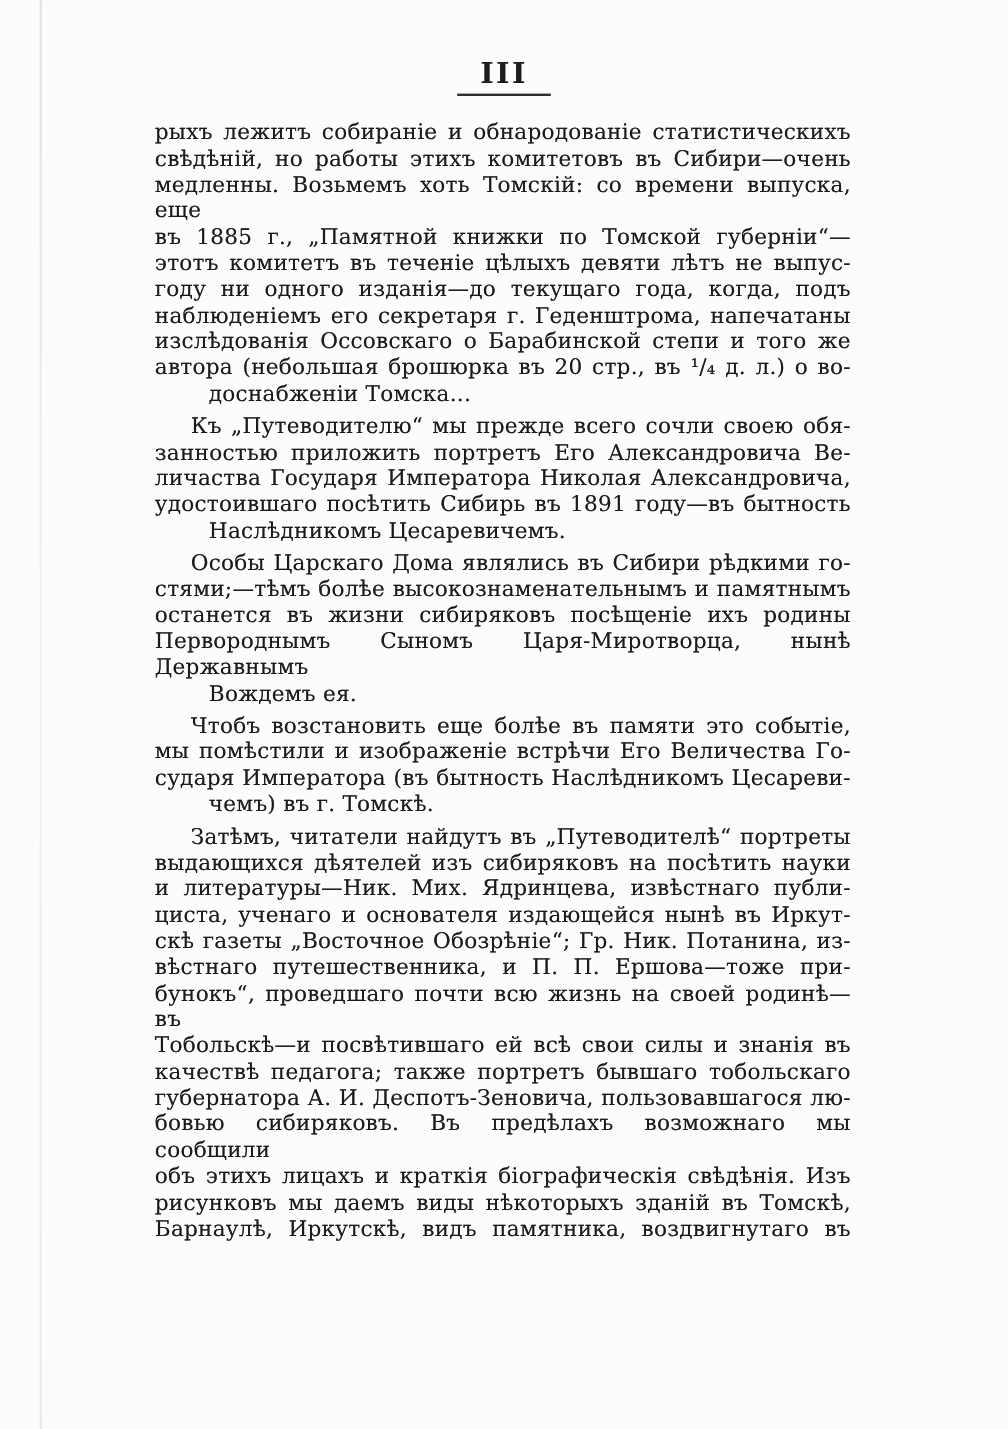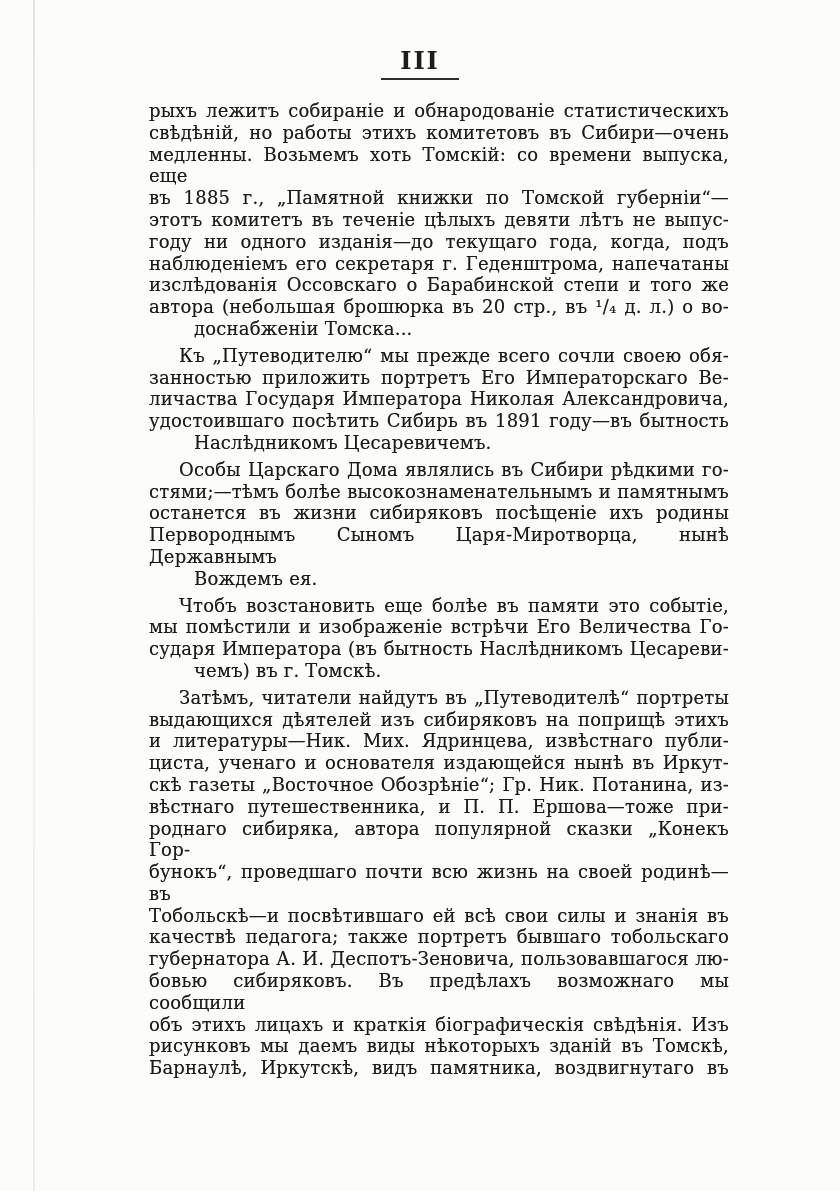--- a/index.html
+++ b/index.html
@@ -42,21 +42,21 @@
     color: #1d1d1d;
   }
   .folio-rule {
     width: 78px;
     height: 2px;
     background: #2e2e2c;
     margin: 4px auto 0 auto;
   }
   .textblock {
     position: absolute;
-    left: 149px;
+    left: 129px;
     top: 100px;
     width: 580px;
   }
   .para {
     margin: 0;
     padding: 0;
   }
   .para + .para {
     margin-top: 5px;
   }
@@ -97,46 +97,45 @@
         <div class="line">въ 1885 г., „Памятной книжки по Томской губерніи“—</div>
         <div class="line">этотъ комитетъ въ теченіе цѣлыхъ девяти лѣтъ не выпус-</div>
         <div class="line">году ни одного изданія—до текущаго года, когда, подъ</div>
         <div class="line">наблюденіемъ его секретаря г. Геденштрома, напечатаны</div>
         <div class="line">изслѣдованія Оссовскаго о Барабинской степи и того же</div>
         <div class="line">автора (небольшая брошюрка въ 20 стр., въ ¹/₄ д. л.) о во-</div>
         <div class="line short-last">доснабженіи Томска...</div>
       </div>
       <div class="para">
         <div class="line indented">Къ „Путеводителю“ мы прежде всего сочли своею обя-</div>
-        <div class="line">занностью приложить портретъ Его Императорскаго Ве-</div>
+        <div class="line">занностью приложить портретъ Его Александровича Ве-</div>
         <div class="line">личаства Государя Императора Николая Александровича,</div>
         <div class="line">удостоившаго посѣтить Сибирь въ 1891 году—въ бытность</div>
         <div class="line short-last">Наслѣдникомъ Цесаревичемъ.</div>
       </div>
       <div class="para">
         <div class="line indented">Особы Царскаго Дома являлись въ Сибири рѣдкими го-</div>
         <div class="line">стями;—тѣмъ болѣе высокознаменательнымъ и памятнымъ</div>
         <div class="line">останется въ жизни сибиряковъ посѣщеніе ихъ родины</div>
         <div class="line">Первороднымъ Сыномъ Царя-Миротворца, нынѣ Державнымъ</div>
         <div class="line short-last">Вождемъ ея.</div>
       </div>
       <div class="para">
         <div class="line indented">Чтобъ возстановить еще болѣе въ памяти это событіе,</div>
         <div class="line">мы помѣстили и изображеніе встрѣчи Его Величества Го-</div>
         <div class="line">сударя Императора (въ бытность Наслѣдникомъ Цесареви-</div>
         <div class="line short-last">чемъ) въ г. Томскѣ.</div>
       </div>
       <div class="para">
         <div class="line indented">Затѣмъ, читатели найдутъ въ „Путеводителѣ“ портреты</div>
-        <div class="line">выдающихся дѣятелей изъ сибиряковъ на поприщѣ этихъ</div>
+        <div class="line">выдающихся дѣятелей изъ сибиряковъ на посѣтить науки</div>
         <div class="line">и литературы—Ник. Мих. Ядринцева, извѣстнаго публи-</div>
         <div class="line">циста, ученаго и основателя издающейся нынѣ въ Иркут-</div>
         <div class="line">скѣ газеты „Восточное Обозрѣніе“; Гр. Ник. Потанина, из-</div>
         <div class="line">вѣстнаго путешественника, и П. П. Ершова—тоже при-</div>
-        <div class="line">роднаго сибиряка, автора популярной сказки „Конекъ Гор-</div>
         <div class="line">бунокъ“, проведшаго почти всю жизнь на своей родинѣ—въ</div>
         <div class="line">Тобольскѣ—и посвѣтившаго ей всѣ свои силы и знанія въ</div>
         <div class="line">качествѣ педагога; также портретъ бывшаго тобольскаго</div>
         <div class="line">губернатора А. И. Деспотъ-Зеновича, пользовавшагося лю-</div>
         <div class="line">бовью сибиряковъ. Въ предѣлахъ возможнаго мы сообщили</div>
         <div class="line">объ этихъ лицахъ и краткія біографическія свѣдѣнія. Изъ</div>
         <div class="line">рисунковъ мы даемъ виды нѣкоторыхъ зданій въ Томскѣ,</div>
         <div class="line">Барнаулѣ, Иркутскѣ, видъ памятника, воздвигнутаго въ</div>
       </div>
     </div>

